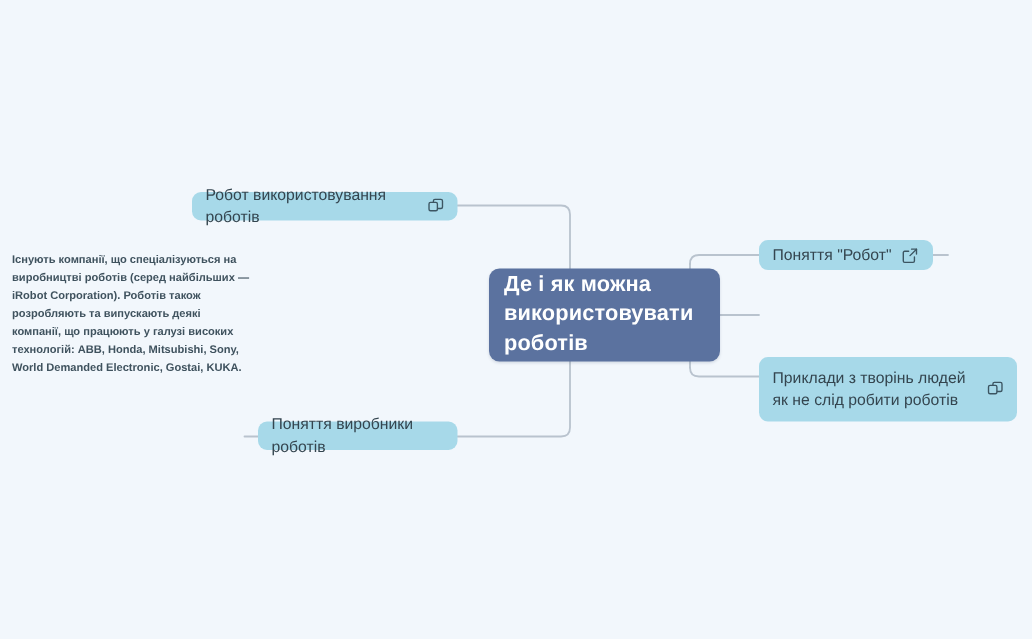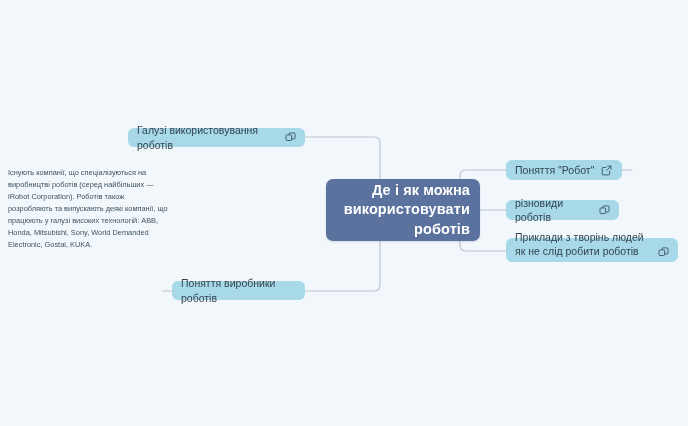--- a/index.html
+++ b/index.html
@@ -36,21 +36,21 @@
   
   .central-node {
     position: absolute;
     box-sizing: border-box;
     background: #5b729f;
     color: #ffffff;
     border-radius: 7px;
     display: flex;
     align-items: center;
     justify-content: center;
-    text-align: right;
+    text-align: left;
     font-size: 14.5px;
     font-weight: bold;
     line-height: 1.33;
     letter-spacing: 0.1px;
     padding: 6px 10px;
     box-shadow: 0 1px 2px rgba(60,80,110,0.18);
   }
 
   
   .branch-node {
@@ -89,20 +89,21 @@
   
   .notes-block {
     position: absolute;
     font-size: 7.4px;
     line-height: 1.62;
     color: #3f525e;
     width: 160px;
   }
   .notes-block p {
     margin: 0 0 11px 0;
+    font-weight: bold;
   }
   .notes-block p:last-child {
     margin-bottom: 0;
   }
 </style>
 </head>
 <body>
 
 <div id="canvas">
 
@@ -123,21 +124,21 @@
 
       <path d="M622 170 H632"></path>
     </g>
   </svg>
 
   <div class="central-node" style="left:326px; top:179px; width:154px; height:62px;">
     <span>Де і як можна використовувати роботів</span>
   </div>
 
   <div class="branch-node" style="left:128px; top:128px; width:177px; height:19px;">
-    <span class="node-label">Галузі використовування роботів</span>
+    <span class="node-label">Робот використовування роботів</span>
     <span class="node-icon">
       <svg viewBox="0 0 12 12" width="11" height="11" fill="none" stroke="currentColor" stroke-width="1" stroke-linejoin="round">
         <rect x="1.1" y="3.2" width="6.1" height="6.1" rx="1.1"></rect>
         <path d="M4.3 3.2 V2.1 a1.1 1.1 0 0 1 1.1 -1.1 H9.8 a1.1 1.1 0 0 1 1.1 1.1 V6.5 a1.1 1.1 0 0 1 -1.1 1.1 H7.2"></path>
       </svg>
     </span>
   </div>
 
   <div class="branch-node" style="left:172px; top:281px; width:133px; height:19px; justify-content:center;">
     <span class="node-label">Поняття виробники роботів</span>
@@ -147,31 +148,22 @@
     <span class="node-label">Поняття "Робот"</span>
     <span class="node-icon">
       <svg viewBox="0 0 12 12" width="11" height="11" fill="none" stroke="currentColor" stroke-width="1" stroke-linejoin="round" stroke-linecap="round">
         <path d="M9.4 6.9 V9.8 a1 1 0 0 1 -1 1 H2.3 a1 1 0 0 1 -1 -1 V3.7 a1 1 0 0 1 1 -1 H5.2"></path>
         <path d="M7.3 1.2 H10.9 V4.8"></path>
         <path d="M10.9 1.2 L6.2 5.9"></path>
       </svg>
     </span>
   </div>
 
-  <div class="branch-node" style="left:506px; top:200px; width:113px; height:20px;">
-    <span class="node-label">різновиди роботів</span>
-    <span class="node-icon">
-      <svg viewBox="0 0 12 12" width="11" height="11" fill="none" stroke="currentColor" stroke-width="1" stroke-linejoin="round">
-        <rect x="1.1" y="3.2" width="6.1" height="6.1" rx="1.1"></rect>
-        <path d="M4.3 3.2 V2.1 a1.1 1.1 0 0 1 1.1 -1.1 H9.8 a1.1 1.1 0 0 1 1.1 1.1 V6.5 a1.1 1.1 0 0 1 -1.1 1.1 H7.2"></path>
-      </svg>
-    </span>
-  </div>
 
-  <div class="branch-node two-line" style="left:506px; top:238px; width:172px; height:24px;align-items:flex-end;">
+  <div class="branch-node two-line" style="left:506px; top:238px; width:172px; height:43px;">
     <span class="node-label">Приклади з творінь людей як не слід робити роботів</span>
     <span class="node-icon">
       <svg viewBox="0 0 12 12" width="11" height="11" fill="none" stroke="currentColor" stroke-width="1" stroke-linejoin="round">
         <rect x="1.1" y="3.2" width="6.1" height="6.1" rx="1.1"></rect>
         <path d="M4.3 3.2 V2.1 a1.1 1.1 0 0 1 1.1 -1.1 H9.8 a1.1 1.1 0 0 1 1.1 1.1 V6.5 a1.1 1.1 0 0 1 -1.1 1.1 H7.2"></path>
       </svg>
     </span>
   </div>
 
   <div class="notes-block" style="left:8px; top:167px;">

